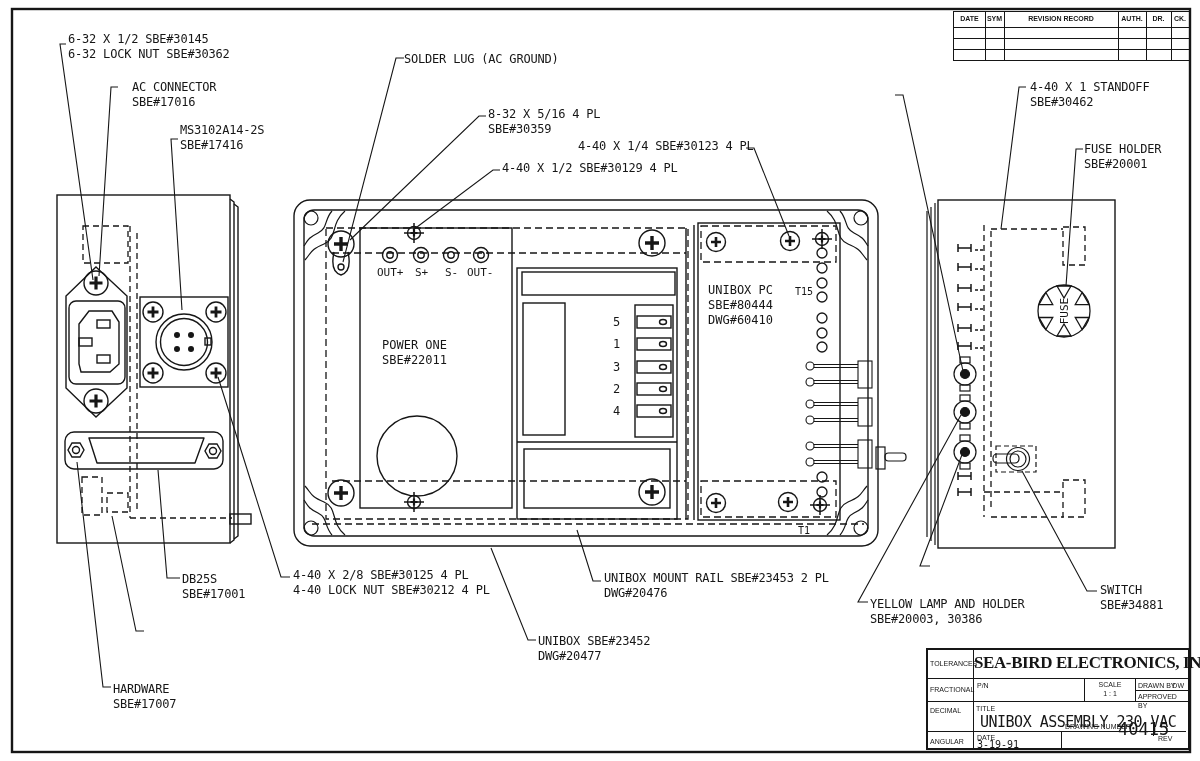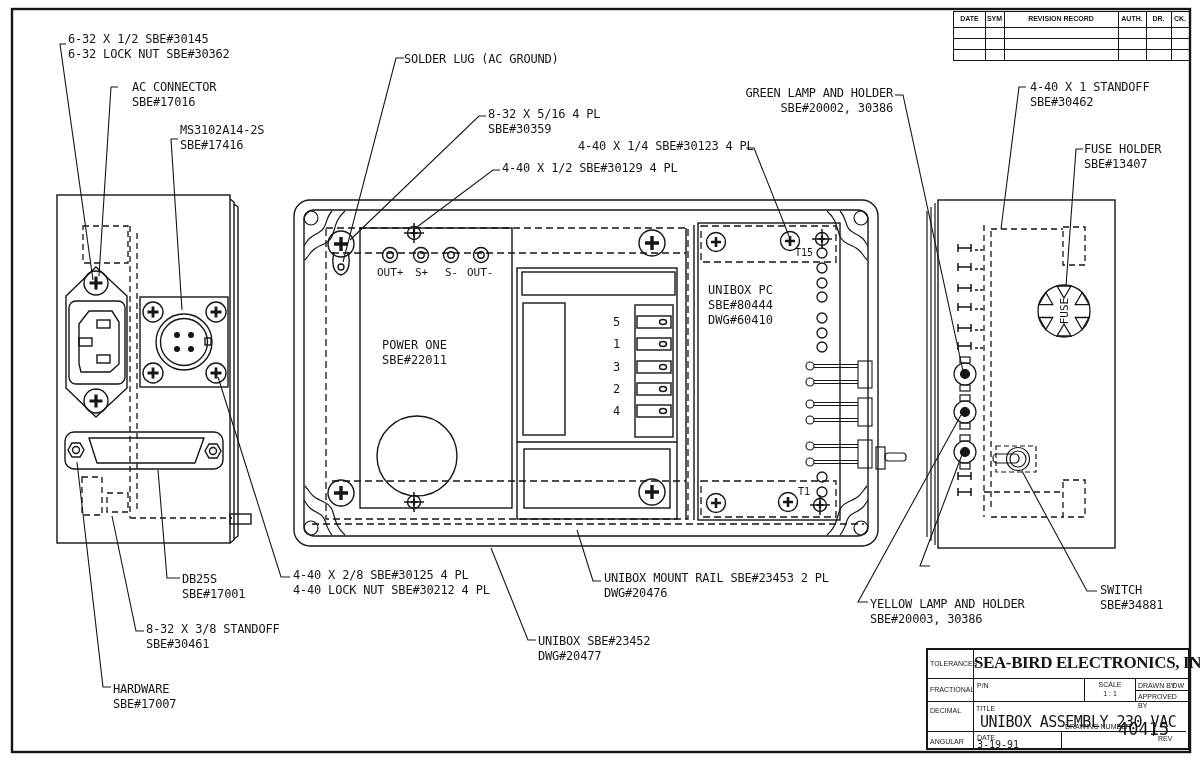--- a/index.html
+++ b/index.html
@@ -2,21 +2,21 @@
 <html><head>
 <meta charset="utf-8">
 <style>
   html,body{margin:0;padding:0;background:#fff;width:1200px;height:761px;overflow:hidden;}
   .sheet{position:relative;width:1200px;height:761px;background:#ffffff;font-family:"DejaVu Sans Mono",monospace;color:#161616;}
   svg{position:absolute;left:0;top:0;}
   .callout{position:absolute;font:12px/15px "DejaVu Sans Mono",monospace;color:#161616;white-space:pre-line;letter-spacing:-0.2px;}
   .comp{position:absolute;font:12px/15px "DejaVu Sans Mono",monospace;color:#161616;white-space:pre-line;}
   .tnum{position:absolute;font:12px/14px "DejaVu Sans Mono",monospace;color:#161616;}
   .tlbl{position:absolute;font:11px/13px "DejaVu Sans Mono",monospace;color:#161616;}
-  .small{font:10px/12px "DejaVu Sans Mono",monospace;}
+  .small{font:10px/12px "DejaVu Sans Mono",monospace;margin-top:39px;}
   .fuse-txt{position:absolute;left:1042px;top:289px;width:44px;height:44px;display:flex;align-items:center;justify-content:center;transform:rotate(-90deg);font:11px "DejaVu Sans Mono",monospace;color:#161616;}
   
   .revtable{position:absolute;left:953px;top:11px;width:237px;height:50px;border:1.6px solid #161616;box-sizing:border-box;}
   .revtable .vl{position:absolute;top:0;bottom:0;width:0;border-left:1.2px solid #161616;}
   .revtable .hl{position:absolute;left:0;right:0;height:0;border-top:1.2px solid #161616;}
   .revtable .hdr{position:absolute;top:2px;font:bold 7px/10px "Liberation Sans",sans-serif;color:#161616;text-align:center;}
   
   .tblock{position:absolute;left:926px;top:648px;width:264px;height:102px;border:2px solid #161616;box-sizing:border-box;font-family:"Liberation Sans",sans-serif;color:#161616;}
   .tblock .cell{position:absolute;box-sizing:border-box;border-color:#161616;}
   .lab7{font:7px/9px "Liberation Sans",sans-serif;}
@@ -296,32 +296,28 @@
 6-32 LOCK NUT SBE#30362</div>
   <div class="callout" style="left:120px;top:80px;margin-left:12px;">AC CONNECTOR
 SBE#17016</div>
   <div class="callout" style="left:180px;top:123px;">MS3102A14-2S
 SBE#17416</div>
   <div class="callout" style="left:404px;top:52px;">SOLDER LUG (AC GROUND)</div>
   <div class="callout" style="left:488px;top:107px;">8-32 X 5/16 4 PL
 SBE#30359</div>
   <div class="callout" style="left:578px;top:139px;">4-40 X 1/4 SBE#30123 4 PL</div>
   <div class="callout" style="left:502px;top:161px;">4-40 X 1/2 SBE#30129 4 PL</div>
-  <div class="callout" style="right:307px;top:86px;text-align:right;">GREEN LAMP AND HOLDER
-SBE#20002, 30386</div>
   <div class="callout" style="left:1030px;top:80px;">4-40 X 1 STANDOFF
 SBE#30462</div>
   <div class="callout" style="left:1084px;top:142px;">FUSE HOLDER
-SBE#13407</div>
+SBE#20001</div>
   <div class="callout" style="left:182px;top:572px;">DB25S
 SBE#17001</div>
   <div class="callout" style="left:293px;top:568px;">4-40 X 2/8 SBE#30125 4 PL
 4-40 LOCK NUT SBE#30212 4 PL</div>
-  <div class="callout" style="left:146px;top:622px;">8-32 X 3/8 STANDOFF
-SBE#30461</div>
   <div class="callout" style="left:113px;top:682px;">HARDWARE
 SBE#17007</div>
   <div class="callout" style="left:604px;top:571px;">UNIBOX MOUNT RAIL SBE#23453 2 PL
 DWG#20476</div>
   <div class="callout" style="left:538px;top:634px;">UNIBOX SBE#23452
 DWG#20477</div>
   <div class="callout" style="left:870px;top:597px;">YELLOW LAMP AND HOLDER
 SBE#20003, 30386</div>
   <div class="callout" style="left:1100px;top:583px;">SWITCH
 SBE#34881</div>

